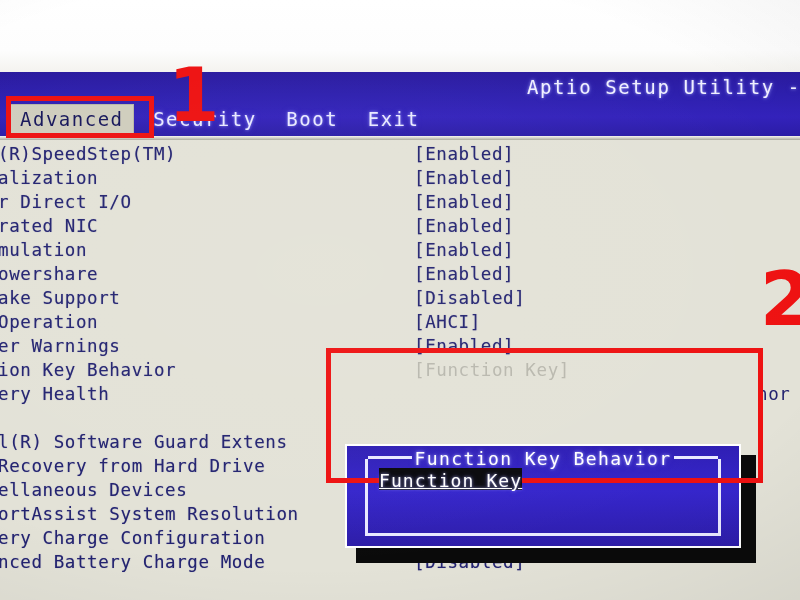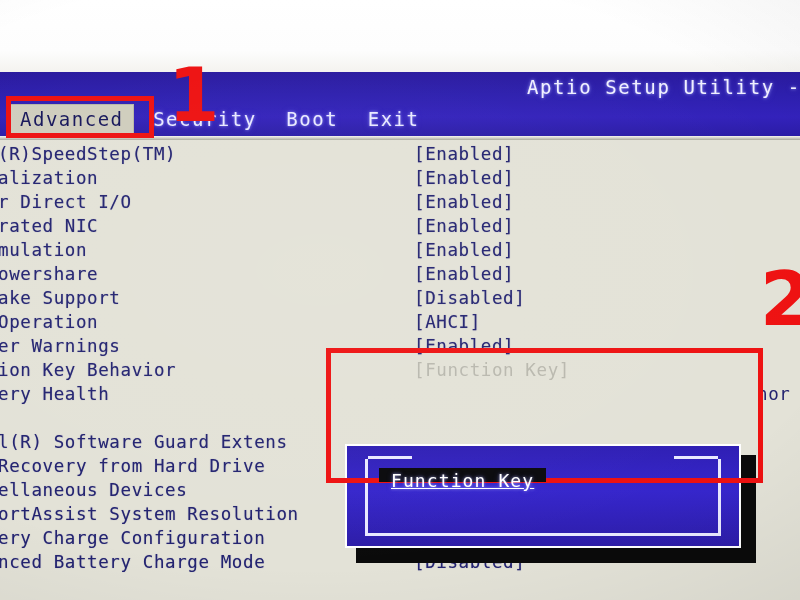--- a/index.html
+++ b/index.html
@@ -173,27 +173,27 @@
   }
   .opt-frame::before { left: 0;  width: 44px; }
   .opt-frame::after  { right: 0; width: 44px; }
 
   .options {
     position: absolute;
     left: 32px; top: 22px;
     z-index: 4;
   }
   .option {
-    height: 14px;
+    height: 22px;
     line-height: 25px;
     color: #f2f2ff;
     font-size: 18px;
     letter-spacing: 1.1px;
     white-space: nowrap;
-    padding: 0 12px;
+    padding: 0 0;
     text-shadow: 0 0 3px rgba(180,180,255,.8), 0 0 6px rgba(110,110,255,.4);
     text-decoration: underline;
   }
   .option.selected {
     background: #0d0d10;
     color: #ffffff;
     display: inline-block;
   }
 
   
@@ -310,20 +310,21 @@
         <div class="row">
           <span class="label">nced Battery Charge Mode</span>
           <span class="value">[Disabled]</span>
         </div>
       </div>
 
     <div class="dialog-shadow"></div>
     <div class="dialog">
       <div class="dialog-inner">
         <div class="opt-frame"></div>
+        <div class="dialog-title">Function Key Behavior</div>
         <div class="options" id="dialog-options"><div class="option selected">Function Key</div></div>
       </div>
     </div>
 
   </div>
 
   <div class="ann-box" style="left:6px; top:96px; width:148px; height:42px;"></div>
   <div class="ann-num" style="left:168px; top:58px;">1</div>
 
   <div class="ann-box" style="left:326px; top:348px; width:437px; height:135px;"></div>

